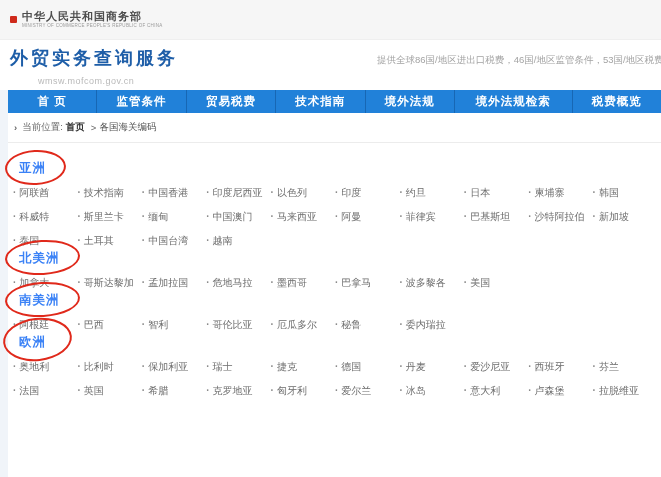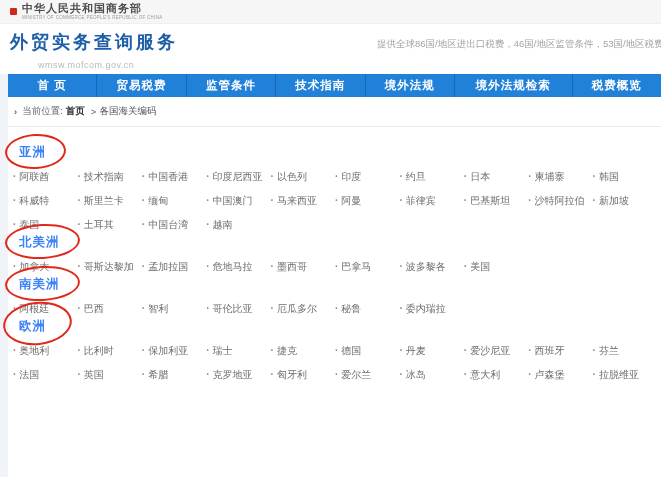--- a/index.html
+++ b/index.html
@@ -3,21 +3,21 @@
 <meta charset="utf-8">
 <style>
   * { margin:0; padding:0; box-sizing:border-box; }
   html,body { width:661px; height:477px; overflow:hidden; background:#ffffff;
     font-family:"Liberation Sans","DejaVu Sans",sans-serif; }
 
   
   .gutter { position:absolute; left:0; top:28px; width:8px; height:449px; background:#f0f4f9; }
 
   
-  .topbar { position:relative; height:24px; background:#f6f6f6; border-bottom:1px solid #efefef;
+  .topbar { position:relative; height:40px; background:#f6f6f6; border-bottom:1px solid #efefef;
     display:flex; align-items:center; padding-left:10px; }
   .emblem { width:7px; height:7px; background:#cf2a1b; margin-right:5px; border-radius:1px; }
   .logo-cn { font-size:11px; font-weight:bold; color:#4d4d4d; letter-spacing:1px; line-height:11px; }
   .logo-en { font-size:4.5px; color:#9a9a9a; letter-spacing:.3px; margin-top:1px; }
 
   
   .header { position:relative; height:50px; background:#fff; }
   .site-title { position:absolute; left:10px; top:6px; font-size:18px; font-weight:bold;
     color:#1e5ea8; letter-spacing:3px; white-space:nowrap; }
   .site-url { position:absolute; left:38px; top:36px; font-size:9px; color:#b9b9b9; letter-spacing:.5px; }
@@ -69,22 +69,22 @@
 </div>
 
 <div class="header">
   <div class="site-title">外贸实务查询服务</div>
   <div class="site-url">wmsw.mofcom.gov.cn</div>
   <div class="tagline">提供全球86国/地区进出口税费，46国/地区监管条件，53国/地区税费计算</div>
 </div>
 
 <div class="nav">
     <div class="nav-tab">首 页</div>
+    <div class="nav-tab">监管条件</div>
     <div class="nav-tab">贸易税费</div>
-    <div class="nav-tab">监管条件</div>
     <div class="nav-tab">技术指南</div>
     <div class="nav-tab">境外法规</div>
     <div class="nav-tab wide">境外法规检索</div>
     <div class="nav-tab">税费概览</div>
   </div>
 
 <div class="crumbbar">
   <span class="crumb-arrow">›</span>
   <span>当前位置:</span>
   <span class="crumb-home">首页</span>

